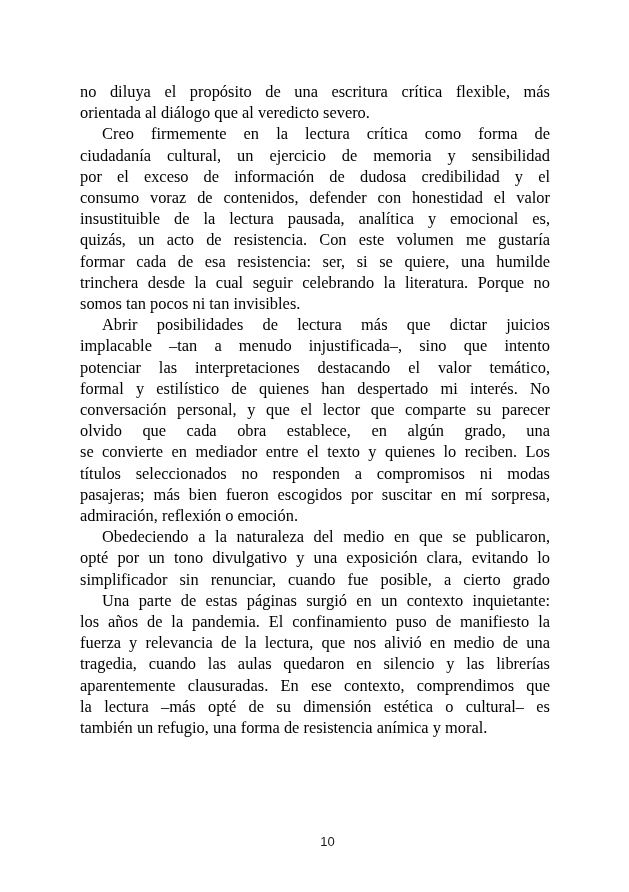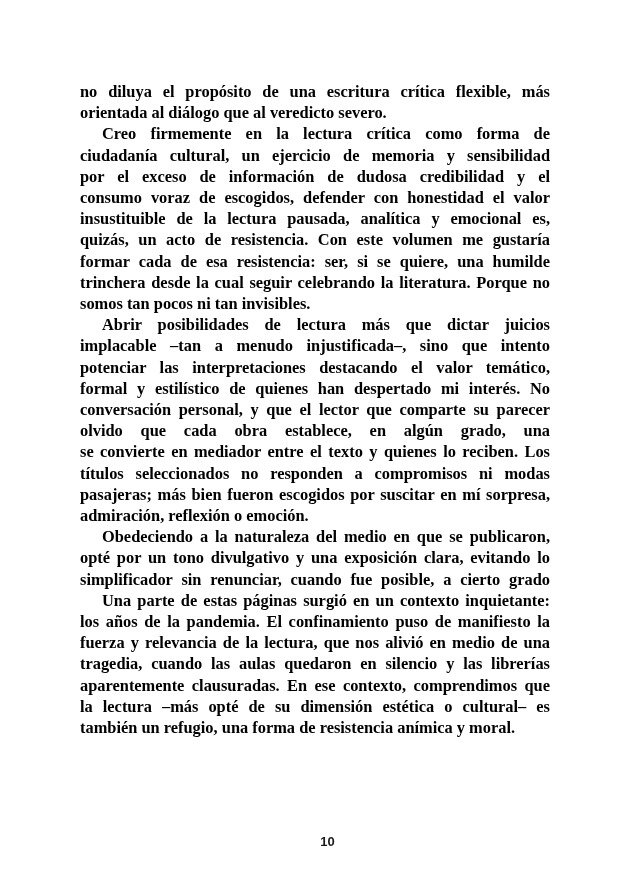--- a/index.html
+++ b/index.html
@@ -10,21 +10,20 @@
     width: 629px;
     height: 892px;
     background: #ffffff;
     overflow: hidden;
   }
   .page {
     position: relative;
     width: 629px;
     height: 856px;
     background: #ffffff;
-    font-weight: bold;
   }
   .text-block {
     position: absolute;
     left: 80px;
     top: 81px;
     width: 470px;
     font-family: "Liberation Serif", "DejaVu Serif", serif;
     font-size: 16.4px;
     line-height: 21.2px;
     color: #000000;
@@ -55,21 +54,21 @@
 </head>
 <body>
 
 <div class="page" style="background: rgb(255, 255, 255);">
   <div class="text-block" style="color: rgb(0, 0, 0);">
       <div class="line">no diluya el propósito de una escritura crítica flexible, más</div>
       <div class="line para-end">orientada al diálogo que al veredicto severo.</div>
       <div class="line indent">Creo firmemente en la lectura crítica como forma de</div>
       <div class="line">ciudadanía cultural, un ejercicio de memoria y sensibilidad</div>
       <div class="line">por el exceso de información de dudosa credibilidad y el</div>
-      <div class="line">consumo voraz de escogidos, defender con honestidad el valor</div>
+      <div class="line">consumo voraz de contenidos, defender con honestidad el valor</div>
       <div class="line">insustituible de la lectura pausada, analítica y emocional es,</div>
       <div class="line">quizás, un acto de resistencia. Con este volumen me gustaría</div>
       <div class="line">formar cada de esa resistencia: ser, si se quiere, una humilde</div>
       <div class="line">trinchera desde la cual seguir celebrando la literatura. Porque no</div>
       <div class="line para-end">somos tan pocos ni tan invisibles.</div>
       <div class="line indent">Abrir posibilidades de lectura más que dictar juicios</div>
       <div class="line">implacable –tan a menudo injustificada–, sino que intento</div>
       <div class="line">potenciar las interpretaciones destacando el valor temático,</div>
       <div class="line">formal y estilístico de quienes han despertado mi interés. No</div>
       <div class="line">conversación personal, y que el lector que comparte su parecer</div>

